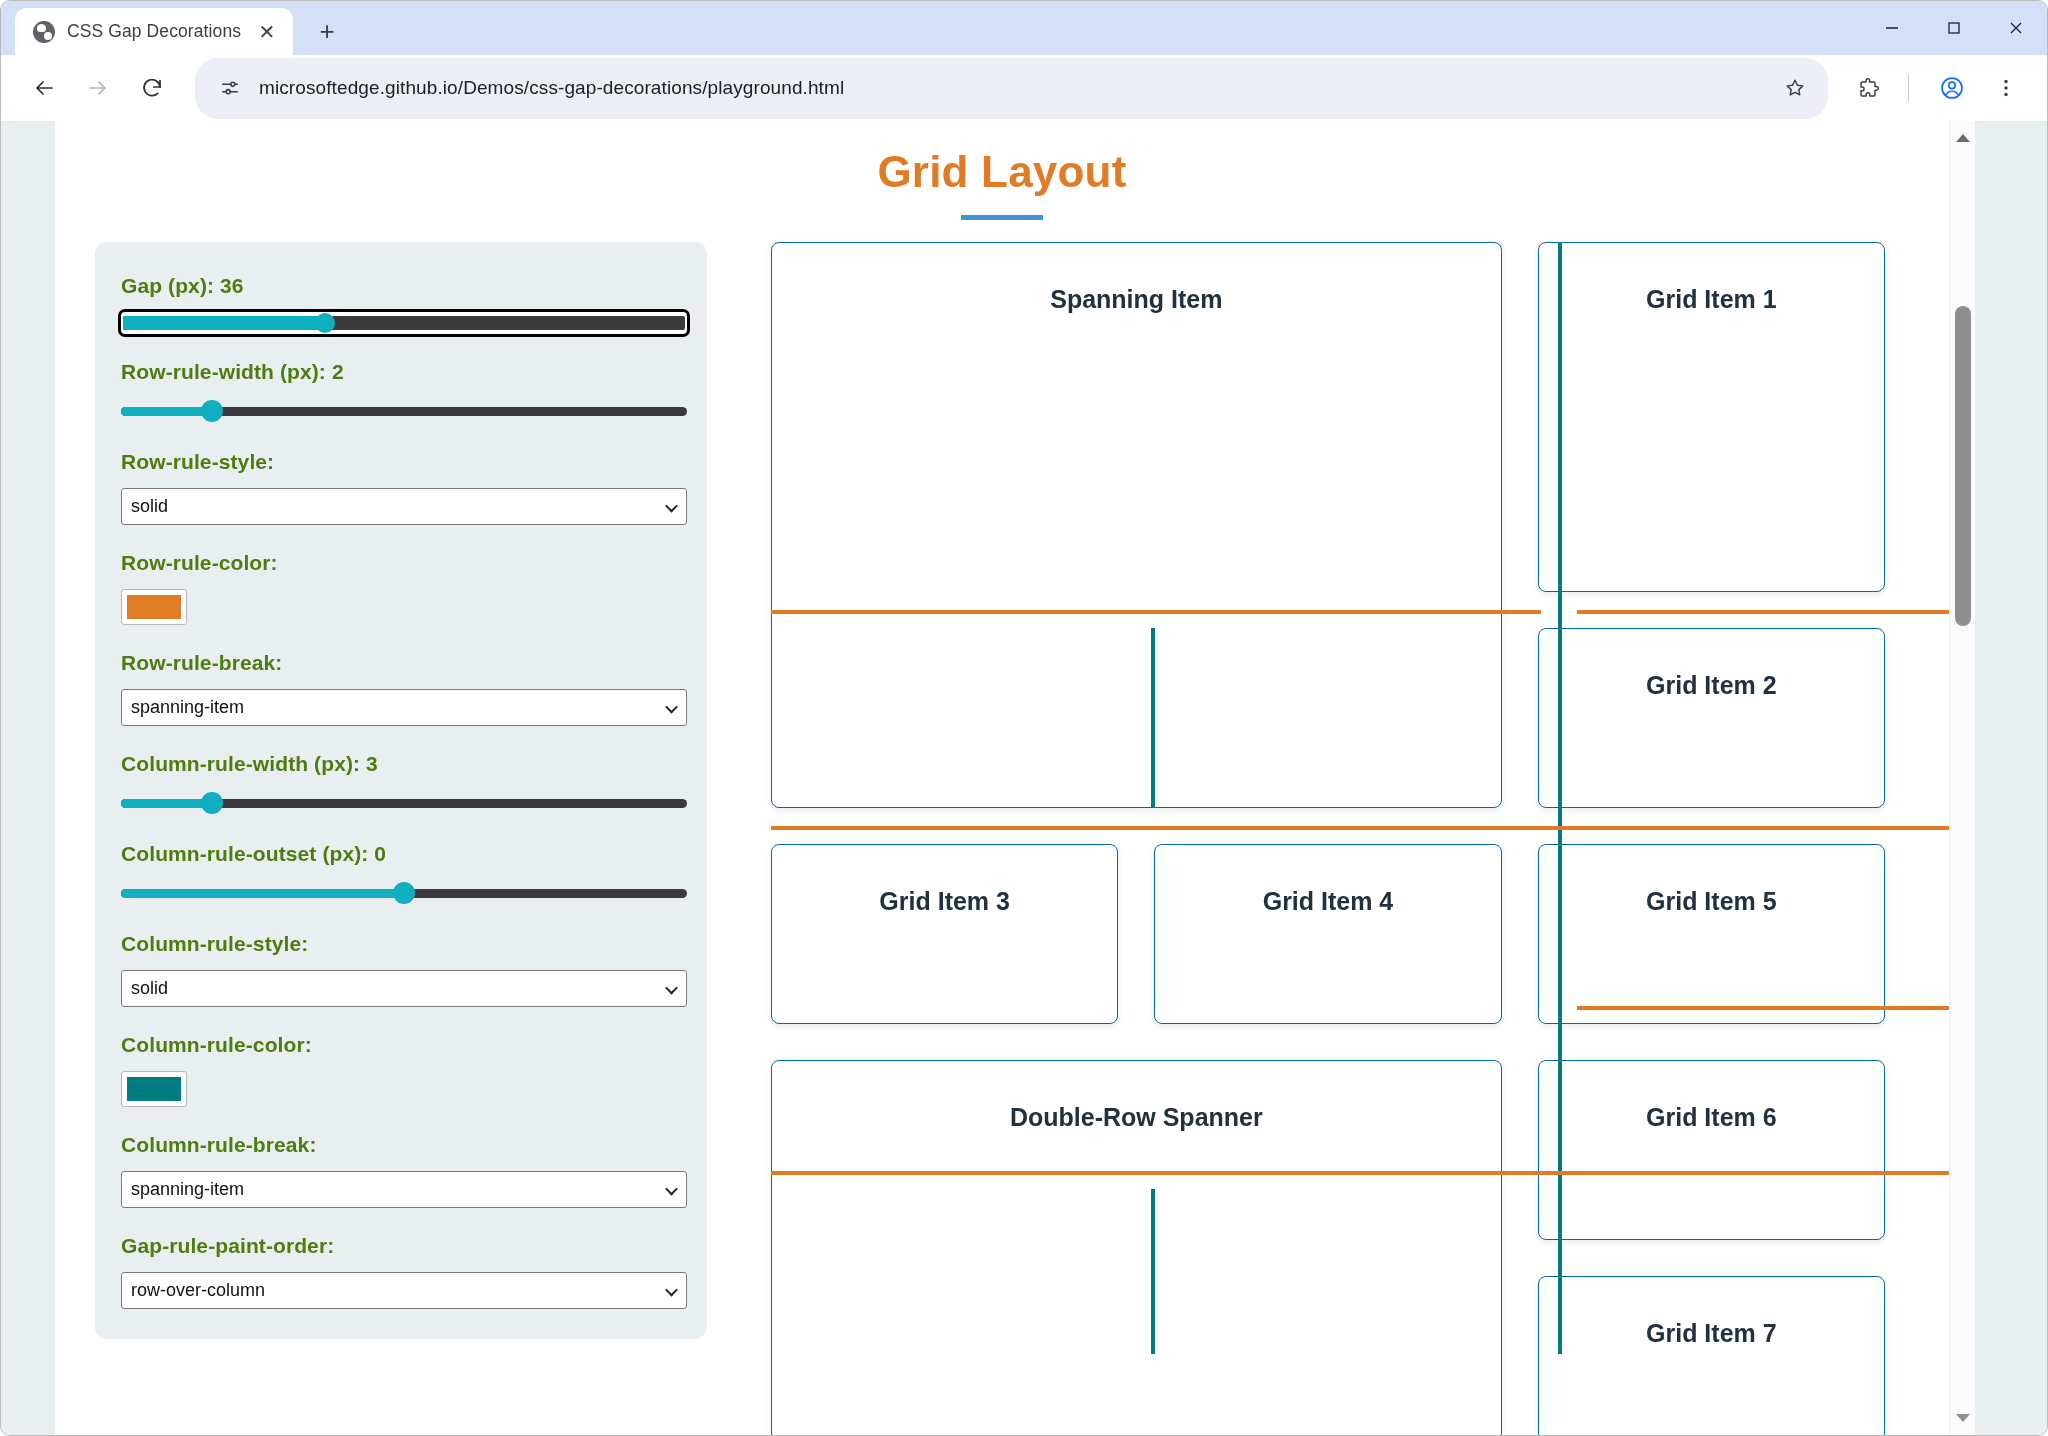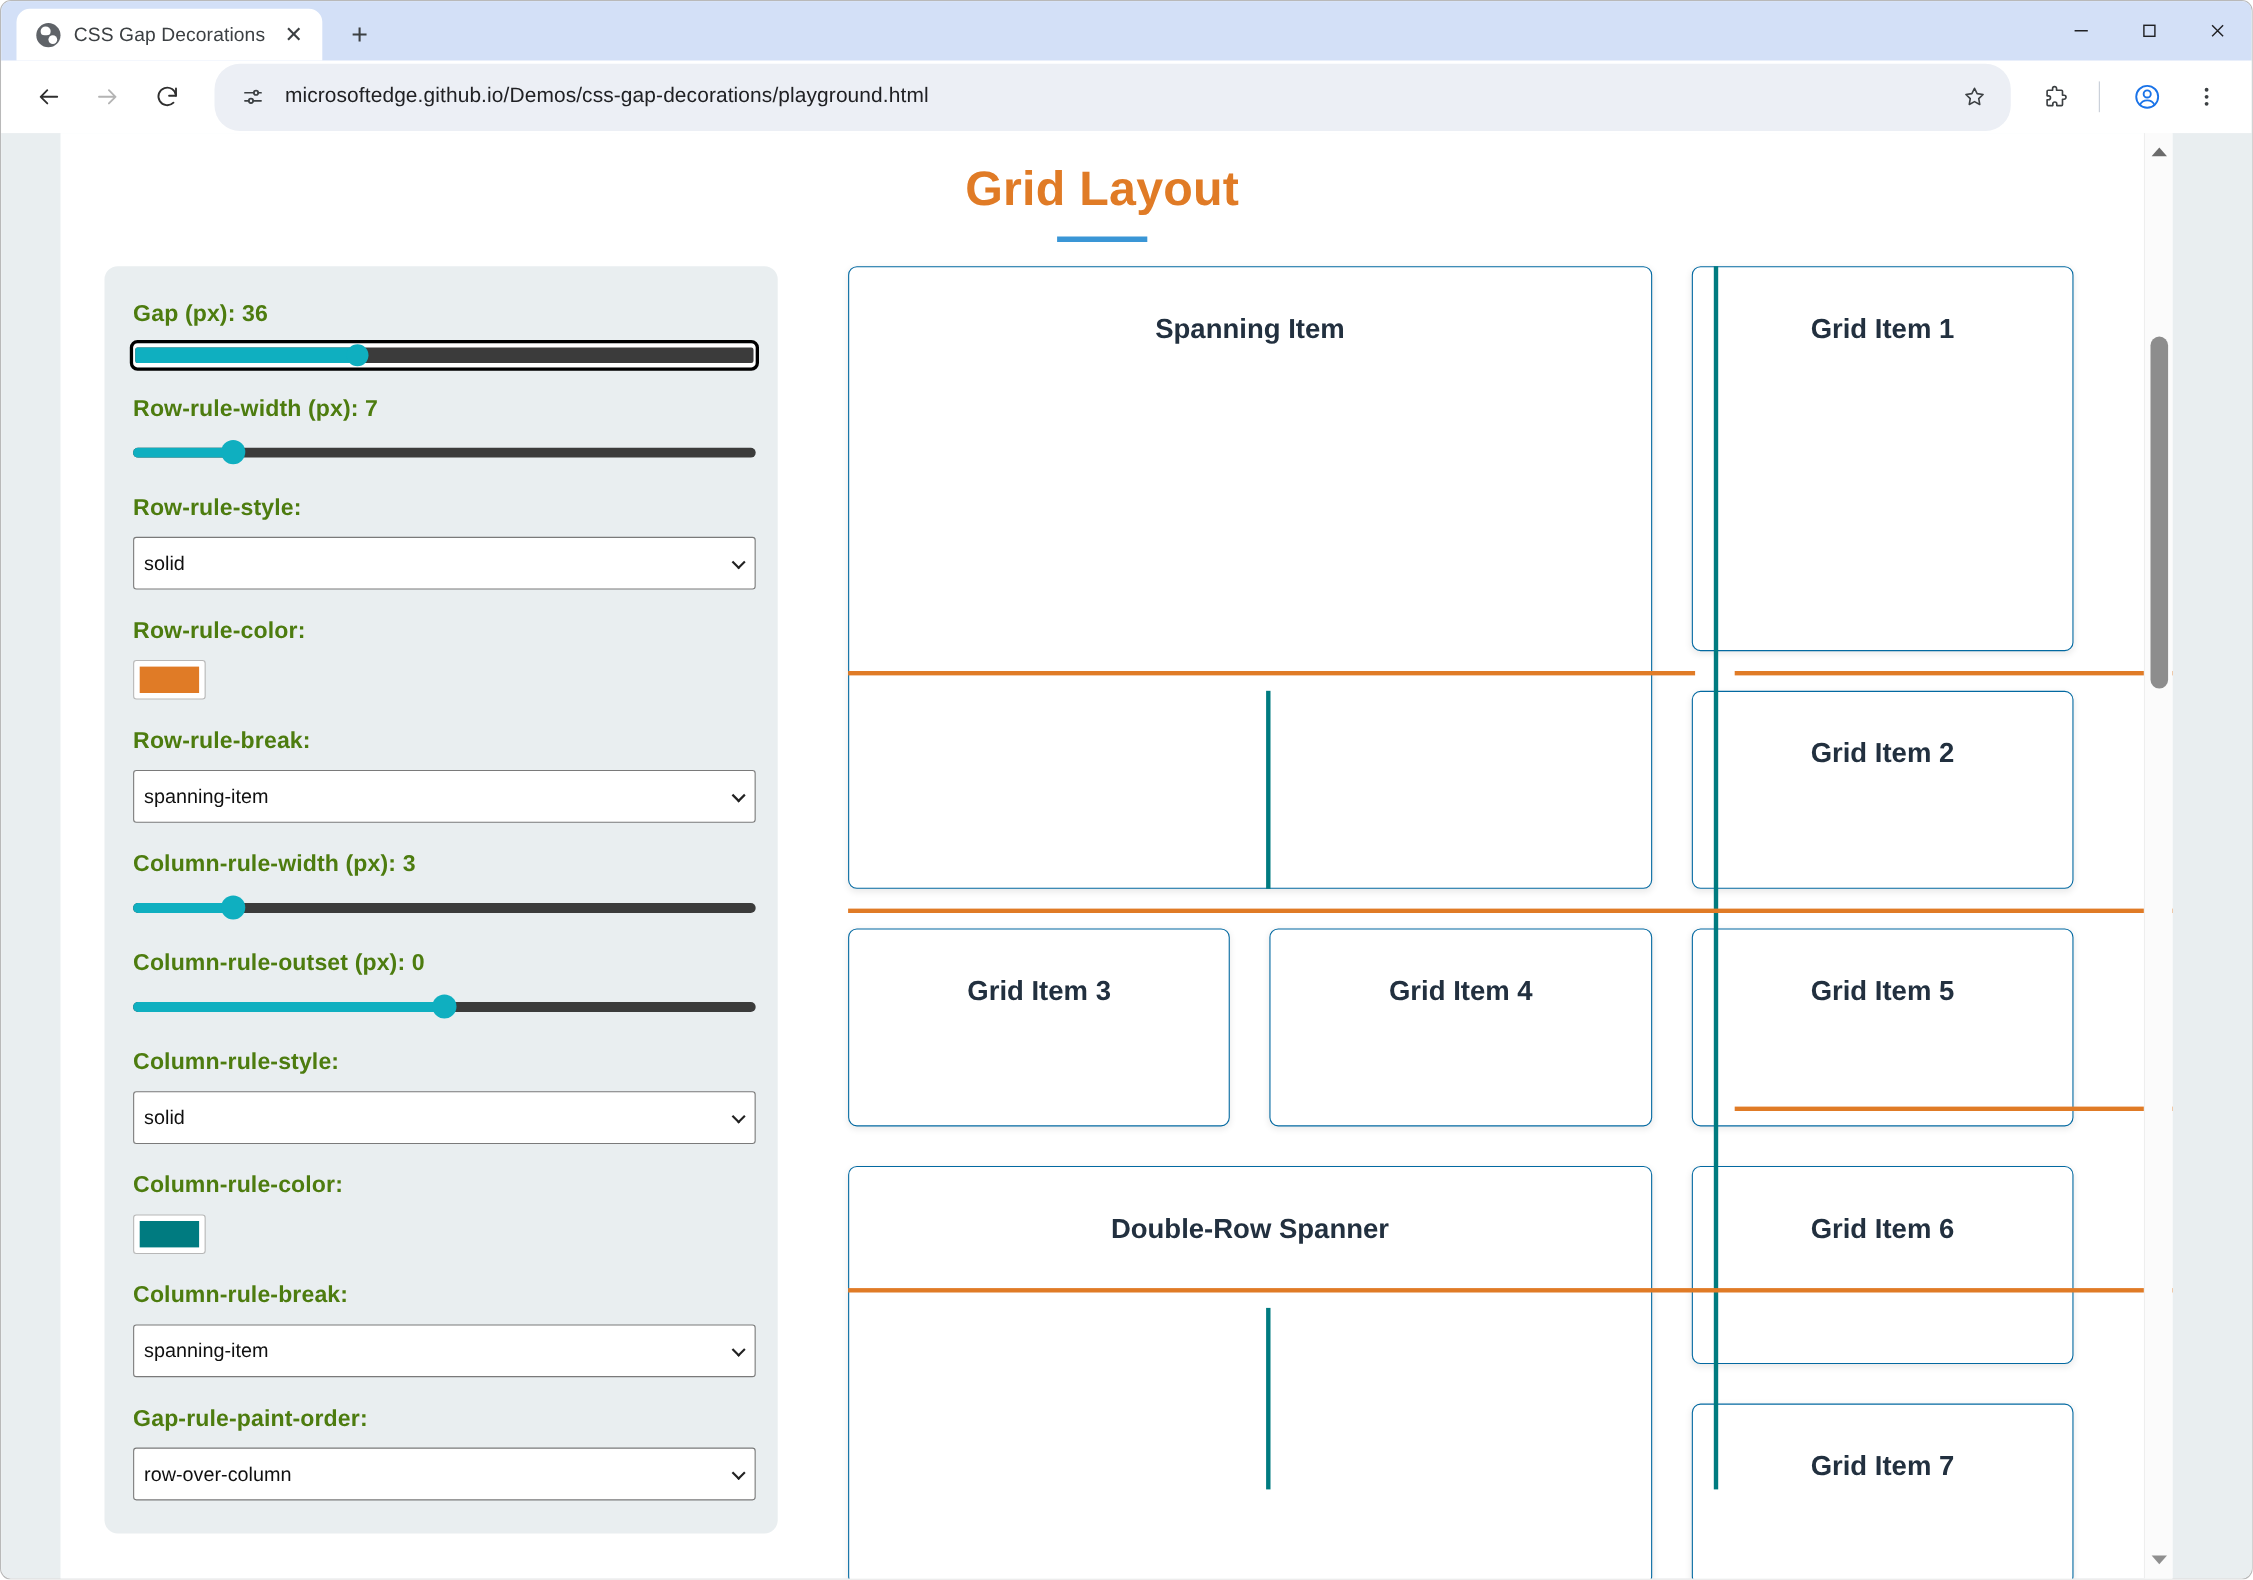--- a/index.html
+++ b/index.html
@@ -322,21 +322,21 @@
     border-radius: 50%;
     background: #0fafc0;
     transform: translate(-50%, -50%);
   }
   .slider.focused .knob { width: 20px; height: 20px; }
 
   
   .select {
     position: relative;
     width: 566px;
-    height: 48px;
+    height: 37px;
     background: #ffffff;
     border: 1px solid #7a7a7a;
     border-radius: 3px;
     display: flex;
     align-items: center;
     padding: 0 28px 0 9px;
     font-size: 18px;
     color: #101010;
   }
   .select .chev {
@@ -521,21 +521,21 @@
               <div class="ctrl-label">Gap (px): 36</div>
               <div class="slider focused">
                 <div class="track">
                   <div class="fill" style="width:36%"></div>
                   <div class="knob" style="left:36%"></div>
                 </div>
               </div>
             </div>
 
             <div class="ctrl-group">
-              <div class="ctrl-label">Row-rule-width (px): 7</div>
+              <div class="ctrl-label">Row-rule-width (px): 2</div>
               <div class="slider">
                 <div class="track">
                   <div class="fill" style="width:16%"></div>
                   <div class="knob" style="left:16%"></div>
                 </div>
               </div>
             </div>
 
 
             <div class="ctrl-group">

